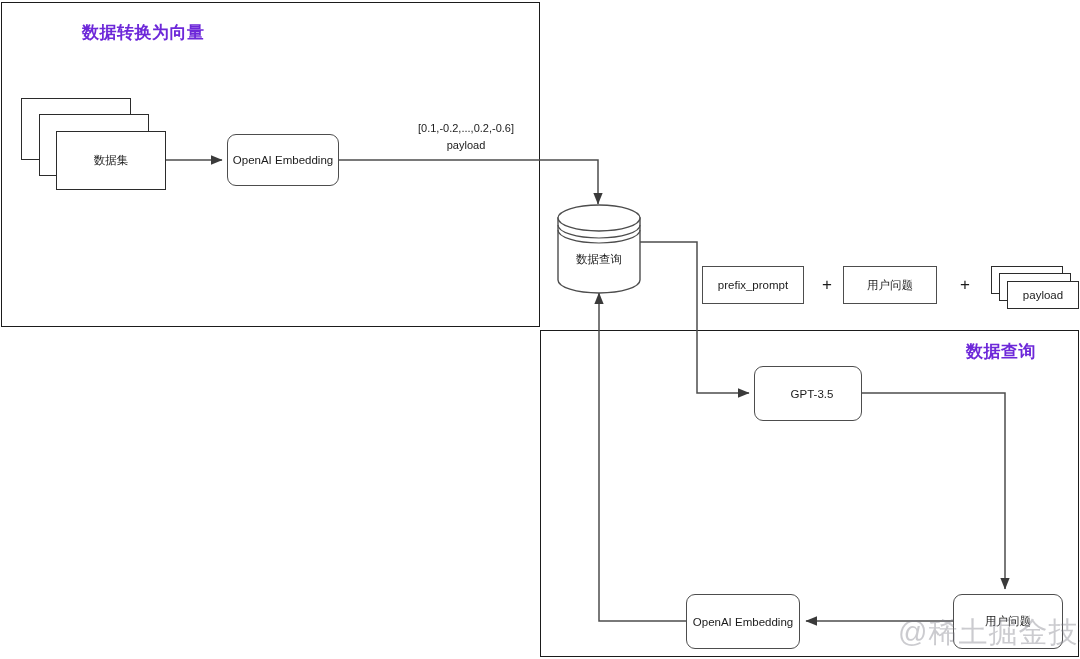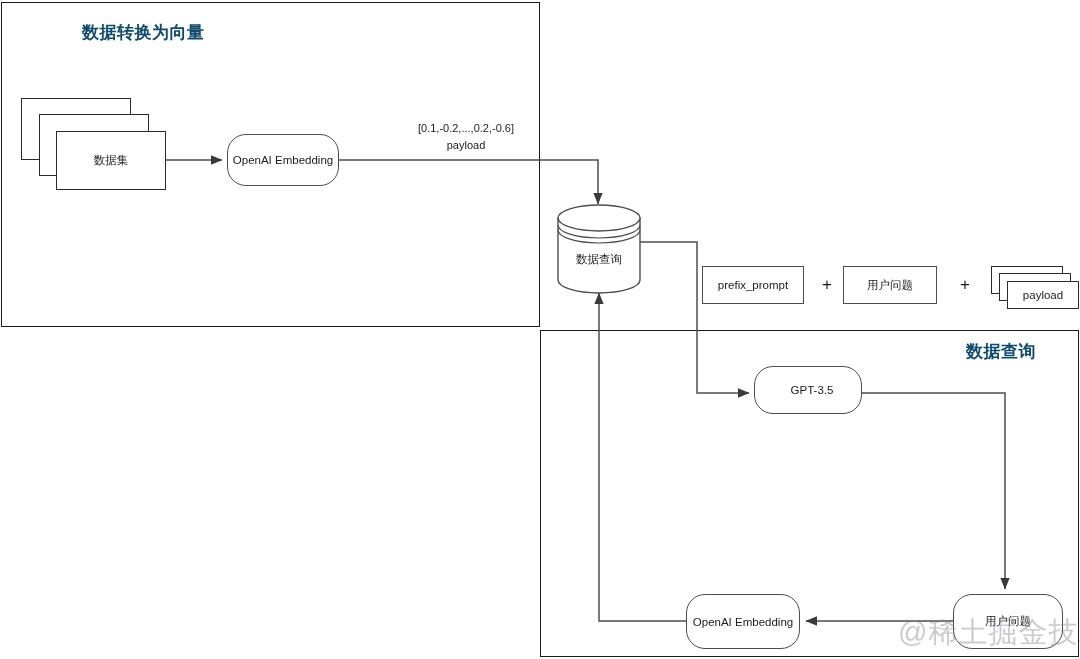--- a/index.html
+++ b/index.html
@@ -28,38 +28,38 @@
   .panel {
     position: absolute;
     border: 1.6px solid #1b1b1b;
     background: transparent;
     box-sizing: border-box;
   }
   .panel-title {
     position: absolute;
     font-size: 17px;
     font-weight: bold;
-    color: #0c4a6e;
+    color: #6d28d9;
     letter-spacing: 0.5px;
     white-space: nowrap;
   }
   .node {
     position: absolute;
     box-sizing: border-box;
     background: #ffffff;
     border: 1.3px solid #4d4d4d;
     display: flex;
     align-items: center;
     justify-content: center;
     font-size: 11.5px;
     color: #1b1b1b;
     text-align: left;
   }
   .node.round {
-    border-radius: 19px;
+    border-radius: 9px;
   }
   .node.sharp {
     border-radius: 0;
     border-color: #2b2b2b;
   }
   .stack-layer {
     position: absolute;
     box-sizing: border-box;
     background: #ffffff;
     border: 1.3px solid #2b2b2b;
@@ -168,21 +168,21 @@
   </div>
 
   <div class="plus-sign" style="left:956px; top:275px; width:18px;">+</div>
 
   <div class="stack-layer" style="left:991px; top:266px; width:72px; height:28px;"></div>
   <div class="stack-layer" style="left:999px; top:273px; width:72px; height:28px;"></div>
   <div class="node sharp" style="left:1007px; top:281px; width:72px; height:28px; border-color:#2b2b2b;">
     <span>payload</span>
   </div>
 
-  <div class="node round" style="left:754px; top:366px; width:108px; height:48px;padding-left:8px;">
+  <div class="node round" style="left:754px; top:366px; width:108px; height:55px;padding-left:8px;">
     <span>GPT-3.5</span>
   </div>
 
   <div class="node round" style="left:686px; top:594px; width:114px; height:55px;">
     <span>OpenAI Embedding</span>
   </div>
 
   <div class="node round" style="left:953px; top:594px; width:110px; height:55px;">
     <span>用户问题</span>
   </div>

